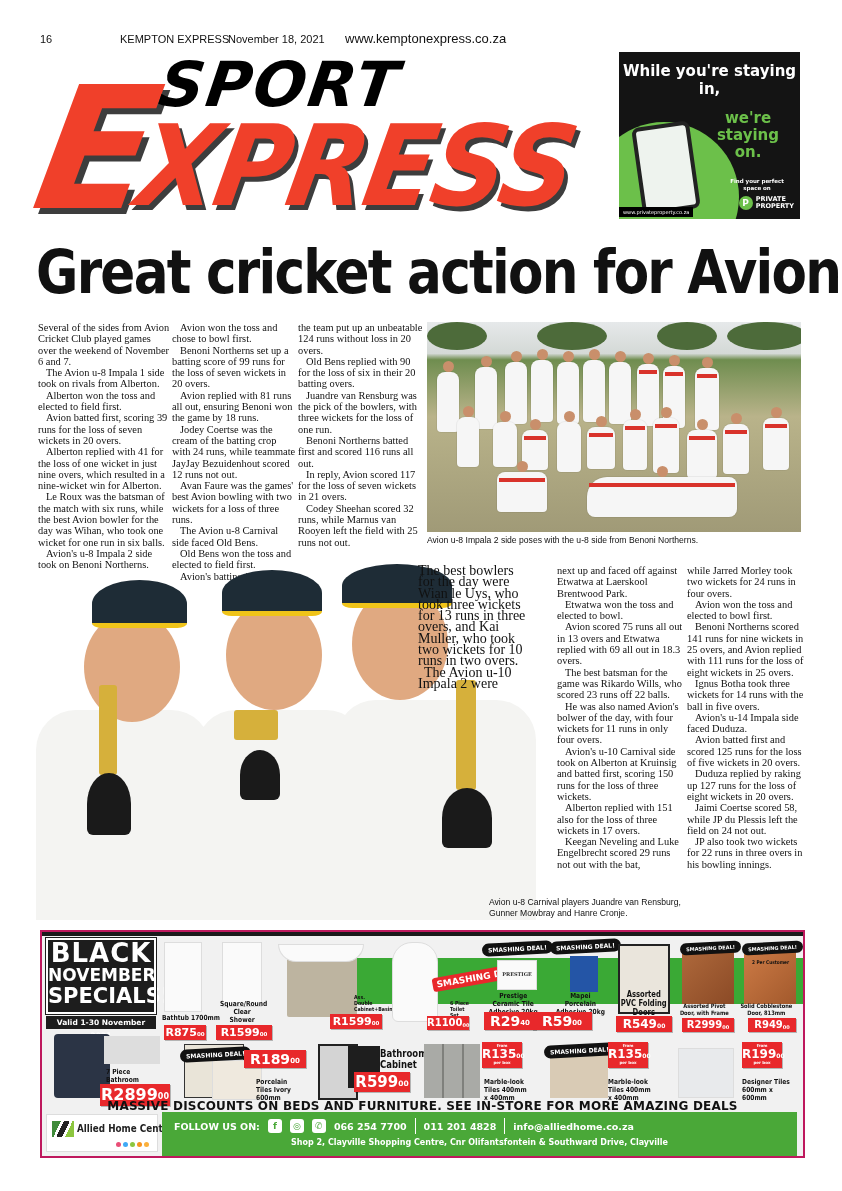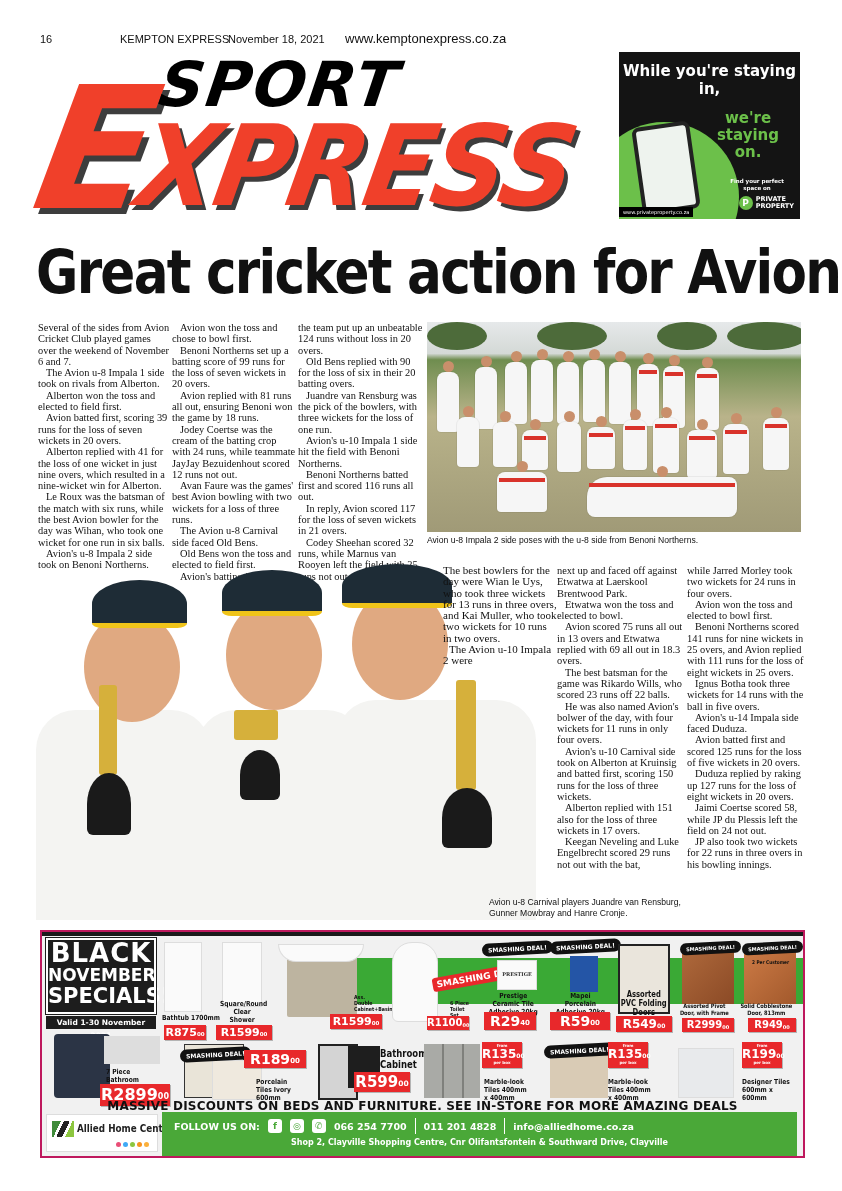--- a/index.html
+++ b/index.html
@@ -54,21 +54,21 @@
   
   .photo2 { left: 36px; top: 560px; width: 520px; height: 358px; }
   .boy { position: absolute; }
   .boy .shirt { position: absolute; background: #f4f4f2; border-radius: 40px 40px 0 0; }
   .boy .head { position: absolute; border-radius: 50%; background: #e0a981; }
   .boy .cap { position: absolute; background: #1e2c36; border-radius: 50% 50% 10% 10%; border-bottom: 5px solid #f0c419; }
   .boy .trophy { position: absolute; }
   .trophy .cup { position: absolute; background: #d6b03b; border-radius: 3px; }
   .trophy .base { position: absolute; background: #1a1a1a; border-radius: 50% 50% 6px 6px; }
 
-  .c4 { left: 443px; top: 565px; width: 114px; font-size: 11px; line-height: 11.3px; }
+  .c4 { left: 418px; top: 565px; width: 114px; font-size: 14px; line-height: 11.3px; }
   .c4 p { text-indent: 6px; }
   .c5 { left: 557px; top: 565px; width: 128px; }
   .c6 { left: 687px; top: 565px; width: 122px; }
   .cap2 { left: 489px; top: 897px; width: 196px; font-family: "Liberation Sans", sans-serif; font-size: 8.6px; line-height: 11px; color: #111; }
 
   
   .ad { left: 40px; top: 930px; width: 765px; height: 228px; border: 2px solid #be185d; background: #f1f1f1; overflow: hidden; font-family: "DejaVu Sans", sans-serif; }
   .ad .greenband { position: absolute; left: 300px; right: 0; top: 26px; height: 46px; background: #3aa935; }
   .ad .topbar { position: absolute; left: 0; right: 0; top: 0; height: 4px; background: #1a1a1a; }
   .ad .bn { position: absolute; left: 4px; top: 6px; width: 110px; height: 76px; background: #1d1d1d; border: 2px solid #fff; outline: 1px solid #1d1d1d; color: #fff; font-weight: bold; text-align: center; line-height: 23px; padding-top: 2px; }
@@ -155,21 +155,20 @@
   <p>Jodey Coertse was the cream of the batting crop with 24 runs, while teammate JayJay Bezuidenhout scored 12 runs not out.</p>
   <p>Avan Faure was the games' best Avion bowling with two wickets for a loss of three runs.</p>
   <p>The Avion u-8 Carnival side faced Old Bens.</p>
   <p>Old Bens won the toss and elected to field first.</p>
   <p>Avion's batting innings saw</p>
 </div>
 <div class="abs col c3">
   <p class="first">the team put up an unbeatable 124 runs without loss in 20 overs.</p>
   <p>Old Bens replied with 90 for the loss of six in their 20 batting overs.</p>
   <p>Juandre van Rensburg was the pick of the bowlers, with three wickets for the loss of one run.</p>
-  <p>Avion's u-10 Impala 1 side hit the field with Benoni Northerns.</p>
   <p>Benoni Northerns batted first and scored 116 runs all out.</p>
   <p>In reply, Avion scored 117 for the loss of seven wickets in 21 overs.</p>
   <p>Codey Sheehan scored 32 runs, while Marnus van Rooyen left the field with 25 runs not out.</p>
 </div>
 
 <div class="abs photo1">
   <div class="tree" style="left:0;width:60px;"></div>
   <div class="tree" style="left:110px;width:70px;"></div>
   <div class="tree" style="left:230px;width:60px;"></div>
   <div class="tree" style="left:300px;width:80px;"></div>
@@ -287,21 +286,21 @@
   <div class="smash" style="left:440px;top:10px;">SMASHING DEAL!</div>
   <div class="prod" style="left:455px;top:28px;width:40px;height:30px;">
       <div style="font-size:5px;font-weight:bold;text-align:center;margin-top:10px;color:#333;font-family:'DejaVu Serif',serif;">PRESTIGE</div>
     </div>
   <div class="plabel" style="left:444px;top:60px;white-space:normal;width:64px;text-align:center;">Prestige Ceramic Tile Adhesive 20kg</div>
   <div class="price" style="left:442px;top:80px;width:52px;height:18px;font-size:14px;line-height:18px;"><span>R29</span><span class="cents">40</span></div>
 
   <div class="smash" style="left:508px;top:8px;">SMASHING DEAL!</div>
   <div class="prod bag" style="left:528px;top:24px;width:28px;height:36px;"></div>
   <div class="plabel" style="left:512px;top:60px;white-space:normal;width:62px;text-align:center;">Mapei Porcelain Adhesive 20kg</div>
-  <div class="price" style="left:508px;top:80px;width:60px;height:18px;font-size:14px;line-height:18px;"><span>R59</span><span class="cents">00</span></div>
+  <div class="price" style="left:490px;top:80px;width:60px;height:18px;font-size:14px;line-height:18px;"><span>R59</span><span class="cents">00</span></div>
 
   <div class="prod pvc" style="left:576px;top:12px;width:52px;height:70px;"></div>
   <div class="plabel" style="left:578px;top:58px;white-space:normal;width:56px;font-size:8px;line-height:9px;text-align:center;">Assorted PVC Folding Doors</div>
   <div class="price" style="left:574px;top:84px;width:56px;height:16px;font-size:12px;line-height:16px;"><span>R549</span><span class="cents">00</span></div>
 
   <div class="prod wood" style="left:640px;top:14px;width:52px;height:58px;"></div>
   <div class="smash" style="left:638px;top:10px;font-size:5px;">SMASHING DEAL!</div>
   <div class="plabel" style="left:636px;top:70px;white-space:normal;width:62px;font-size:6px;line-height:7px;text-align:center;">Assorted Pivot Door, with Frame</div>
   <div class="price" style="left:640px;top:86px;width:52px;height:14px;font-size:10px;line-height:14px;"><span>R2999</span><span class="cents">00</span></div>
 

